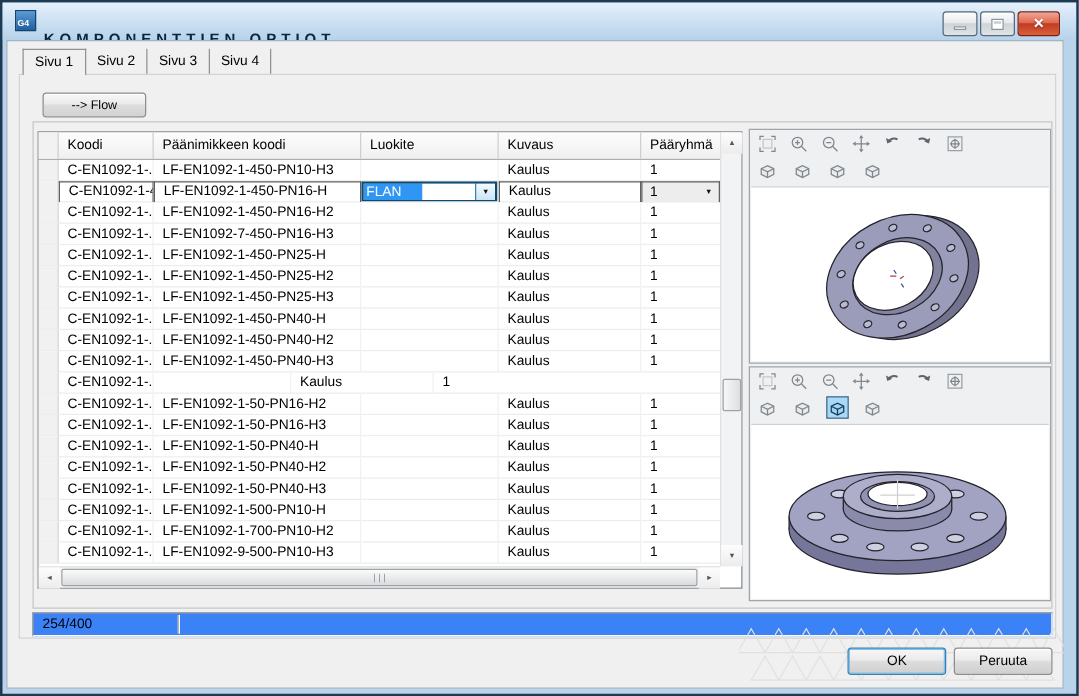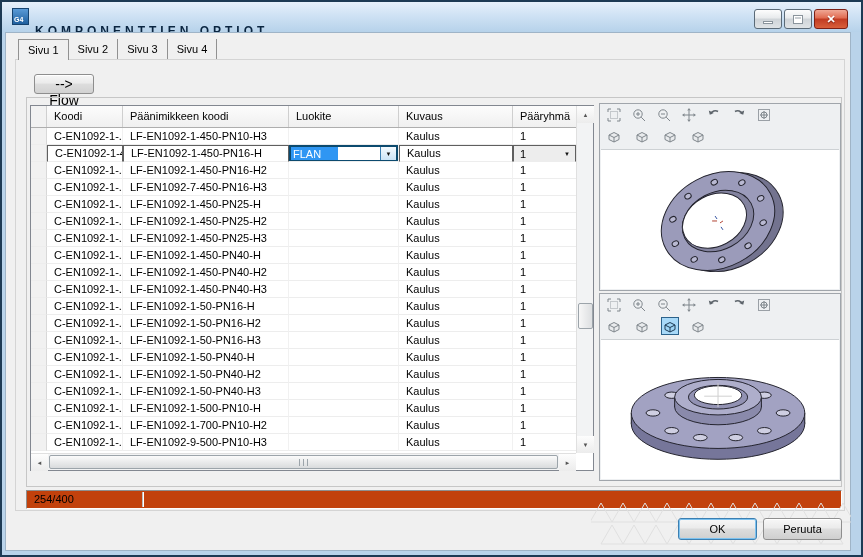--- a/index.html
+++ b/index.html
@@ -29,22 +29,22 @@
   
   .client{position:absolute;left:3px;top:30px;width:846px;height:519px;background:#f0f0f0;
     border:1px solid #9fb4c7;}
 
   
   .tabs{position:absolute;left:12px;top:6px;height:21px;display:flex;font-size:11px;}
   .tab{padding:0 9px;line-height:20px;height:20px;border-right:1px solid #919191;color:#000;}
   .tab.active{background:#f0f0f0;border:1px solid #919191;border-bottom:none;height:21px;}
   .tabpage{position:absolute;left:9px;top:26px;width:830px;height:452px;border:1px solid #d4d4d4;}
 
-  .flowbtn{position:absolute;left:28px;top:41px;width:60px;height:20px;font-family:inherit;
-    font-size:14px;border:1px solid #8e8e8e;border-radius:3px;color:#000;
+  .flowbtn{position:absolute;left:28px;top:41px;width:83px;height:20px;font-family:inherit;
+    font-size:10px;border:1px solid #8e8e8e;border-radius:3px;color:#000;
     background:linear-gradient(#f7f7f7,#ebebeb 45%,#dddddd 50%,#d2d2d2);box-shadow:inset 0 1px 0 #fff;}
 
   .groupbox{position:absolute;left:20px;top:64px;width:816px;height:390px;border:1px solid #c6c6c6;}
 
   
   .table{position:absolute;left:24px;top:72px;width:564px;height:366px;border:1px solid #828790;background:#fff;}
   .thead{position:absolute;left:0;top:0;right:17px;height:22px;display:flex;
     background:linear-gradient(#fcfcfc,#f0f0f0);border-bottom:1px solid #aeaeae;font-size:11px;}
   .th{line-height:21px;padding-left:7px;border-right:1px solid #cfcfcf;overflow:hidden;white-space:nowrap;color:#000;}
   .gutterw{width:16px;padding-left:0;background:#f2f2f2;}
@@ -88,21 +88,21 @@
   .panel.top{top:70px;}.panel.bottom{top:260px;}
   .ptools{display:flex;align-items:center;height:21px;padding-left:6px;gap:9px;}
   .ptools.r2{gap:12px;}
   .tool{width:16px;height:16px;display:inline-flex;}
   .tool svg{width:16px;height:16px;}
   .tool.active{background:#a8d9f8;outline:1px solid #2c628b;}
   .pview{position:absolute;left:1px;right:1px;top:45px;bottom:1px;background:#fff;border-top:1px solid #cdd1d4;}
   .pview svg{width:100%;height:100%;}
 
   
-  .statusbar{position:absolute;left:20px;top:457px;width:816px;height:19px;background:#c2410c;
+  .statusbar{position:absolute;left:20px;top:457px;width:816px;height:19px;background:#3b82f6;
     border:1px solid;border-color:#8f8f8f #fdfdfd #fdfdfd #8f8f8f;font-size:11px;}
   .statusbar .txt{position:absolute;left:7px;top:2px;}
   .statdiv{position:absolute;left:115px;top:1px;bottom:1px;width:1px;background:#bdbdbd;box-shadow:1px 0 0 #fff;}
   .pushbtn{position:absolute;top:485px;width:79px;height:22px;font-family:inherit;font-size:11px;color:#000;
     border:1px solid #8e8e8e;border-radius:3px;
     background:linear-gradient(#f7f7f7,#ebebeb 45%,#dddddd 50%,#cfcfcf);box-shadow:inset 0 1px 0 #fff;}
   .pushbtn.ok{left:672px;border-color:#3c7fb1;box-shadow:inset 0 0 0 1px #7dc2ef, inset 0 1px 0 #fff;}
   .pushbtn.cancel{left:757px;}
   .watermark{position:absolute;left:585px;top:468px;width:260px;height:50px;pointer-events:none;}
 </style>
@@ -236,21 +236,20 @@
             <div class="td gutter"></div>
             <div class="td c-koodi">C-EN1092-1-...</div>
             <div class="td c-paan">LF-EN1092-1-450-PN40-H3</div>
             <div class="td c-luok"></div>
             <div class="td c-kuv">Kaulus</div>
             <div class="td c-paar">1</div>
           </div>
           <div class="trow">
             <div class="td gutter"></div>
             <div class="td c-koodi">C-EN1092-1-...</div>
-            <div class="td c-paan">LF-EN1092-1-50-PN16-H</div>
             <div class="td c-luok"></div>
             <div class="td c-kuv">Kaulus</div>
             <div class="td c-paar">1</div>
           </div>
           <div class="trow">
             <div class="td gutter"></div>
             <div class="td c-koodi">C-EN1092-1-...</div>
             <div class="td c-paan">LF-EN1092-1-50-PN16-H2</div>
             <div class="td c-luok"></div>
             <div class="td c-kuv">Kaulus</div>

